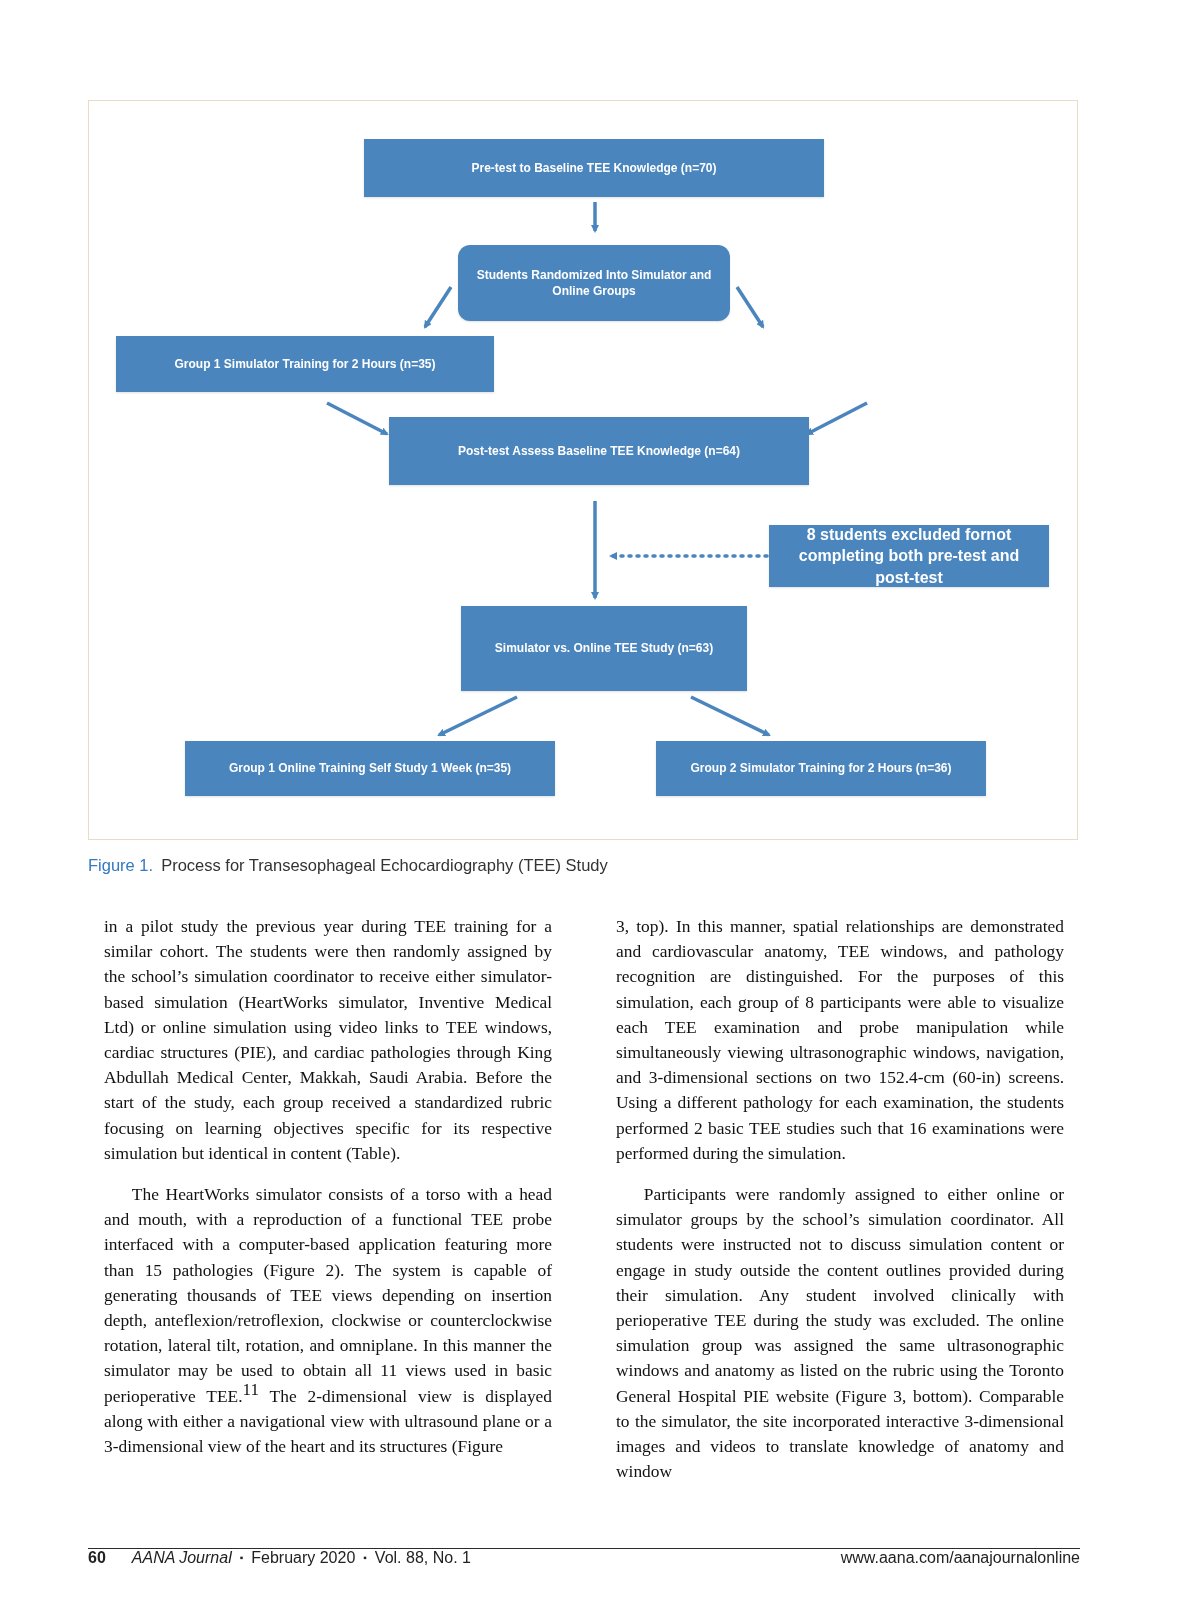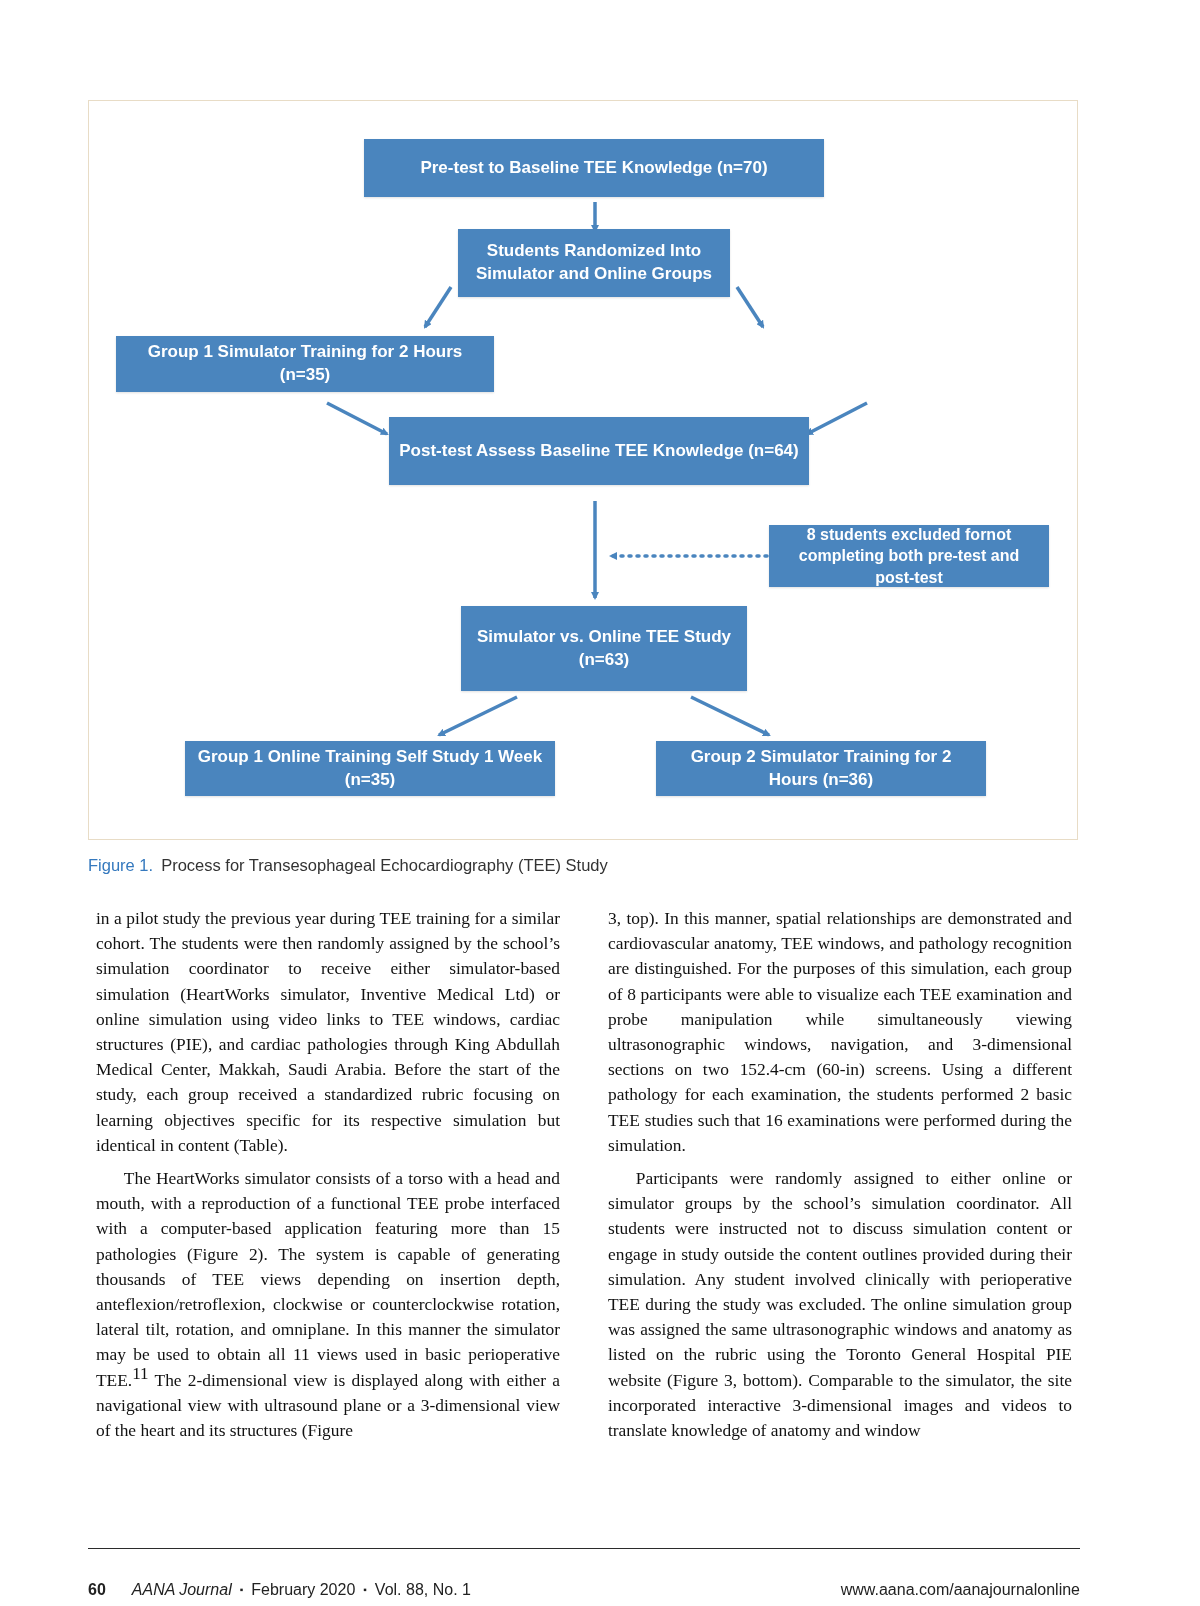--- a/index.html
+++ b/index.html
@@ -22,33 +22,33 @@
     background:#ffffff;
     box-sizing:border-box;
   }
   .flowchart{position:relative;width:100%;height:100%;}
   .fc-arrows{position:absolute;left:0;top:0;width:100%;height:100%;}
   .fc-box{
     position:absolute;
     background:#4a85be;
     color:#ffffff;
     font-family:"Liberation Sans", sans-serif;
-    font-size:17px;
+    font-size:12px;
     font-weight:600;
     display:flex;
     align-items:center;
     justify-content:center;
     text-align:center;
     line-height:1.35;
     padding:4px 10px;
     box-sizing:border-box;
     box-shadow:0 1px 2px rgba(0,0,0,0.12);
   }
   .fc-pretest      {left:275px; top:38px;  width:460px; height:58px;}
-  .fc-randomized   {left:369px; top:128px; width:272px; height:68px;}
+  .fc-randomized   {left:369px; top:144px; width:272px; height:76px;border-radius:12px;}
   .fc-group1-sim   {left:27px;  top:235px; width:378px; height:56px;}
   .fc-group2-online{left:569px; top:235px; width:386px; height:56px;}
   .fc-posttest     {left:300px; top:316px; width:420px; height:68px;}
   .fc-excluded     {left:680px; top:424px; width:280px; height:62px; font-size:16px;}
   .fc-study        {left:372px; top:505px; width:286px; height:85px;}
   .fc-group1-online{left:87px;  top:640px; width:370px; height:55px;margin-left:9px;}
   .fc-group2-sim   {left:567px; top:640px; width:330px; height:55px;}
 
   
   .caption{
@@ -69,31 +69,31 @@
     display:flex;
     gap:32px;
   }
   .col{
     width:480px;
     text-align:justify;
     font-size:17.4px;
     line-height:25.2px;
     color:#111111;
   }
-  .col p{margin:8px;}
+  .col p{margin:16px;}
   .col p.indent{text-indent:1.6em;}
   sup{font-size:17px;line-height:0;}
 
   
   .footer{
     position:absolute;
     left:88px; top:1548px;
     width:992px;
     border-top:1.5px solid #2b2b2b;
-    padding-top:32px;
+    padding-top:0;
     display:flex;
     justify-content:space-between;
     align-items:baseline;
     font-family:"Liberation Sans", sans-serif;
     font-size:16px;
     color:#222222;
   }
   .footer .page-num{font-weight:bold;margin-right:26px;}
   .footer .journal{font-style:italic;}
   .footer .sep{font-size:10px;margin:0 8px;position:relative;top:-2px;}

